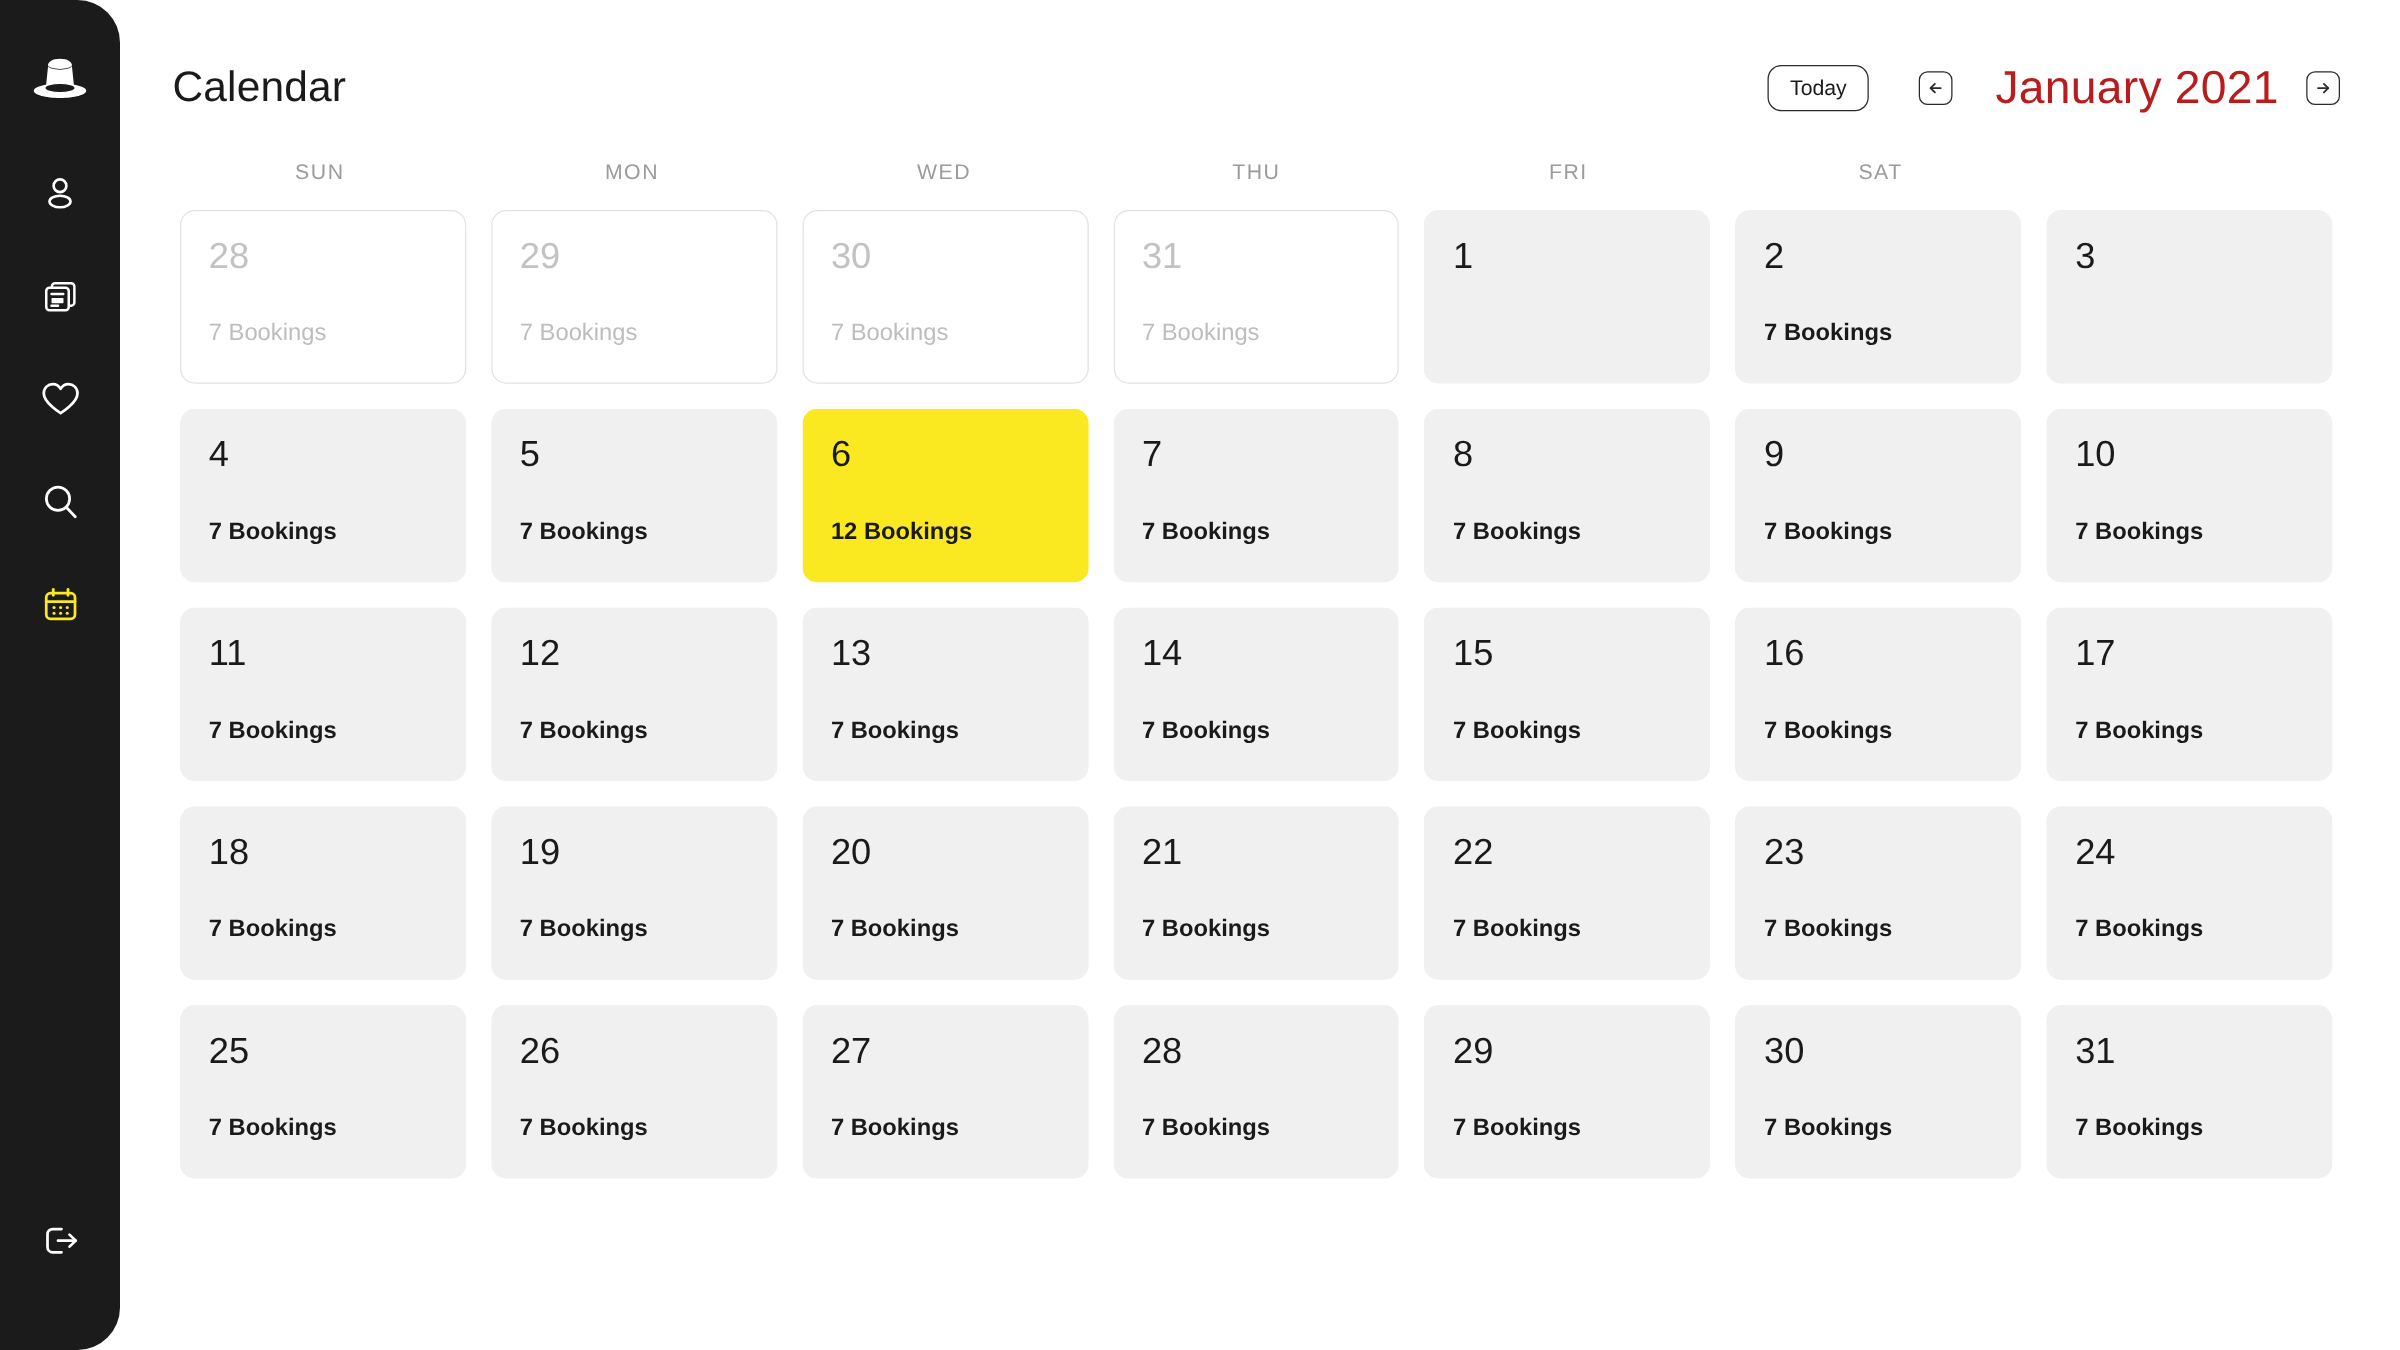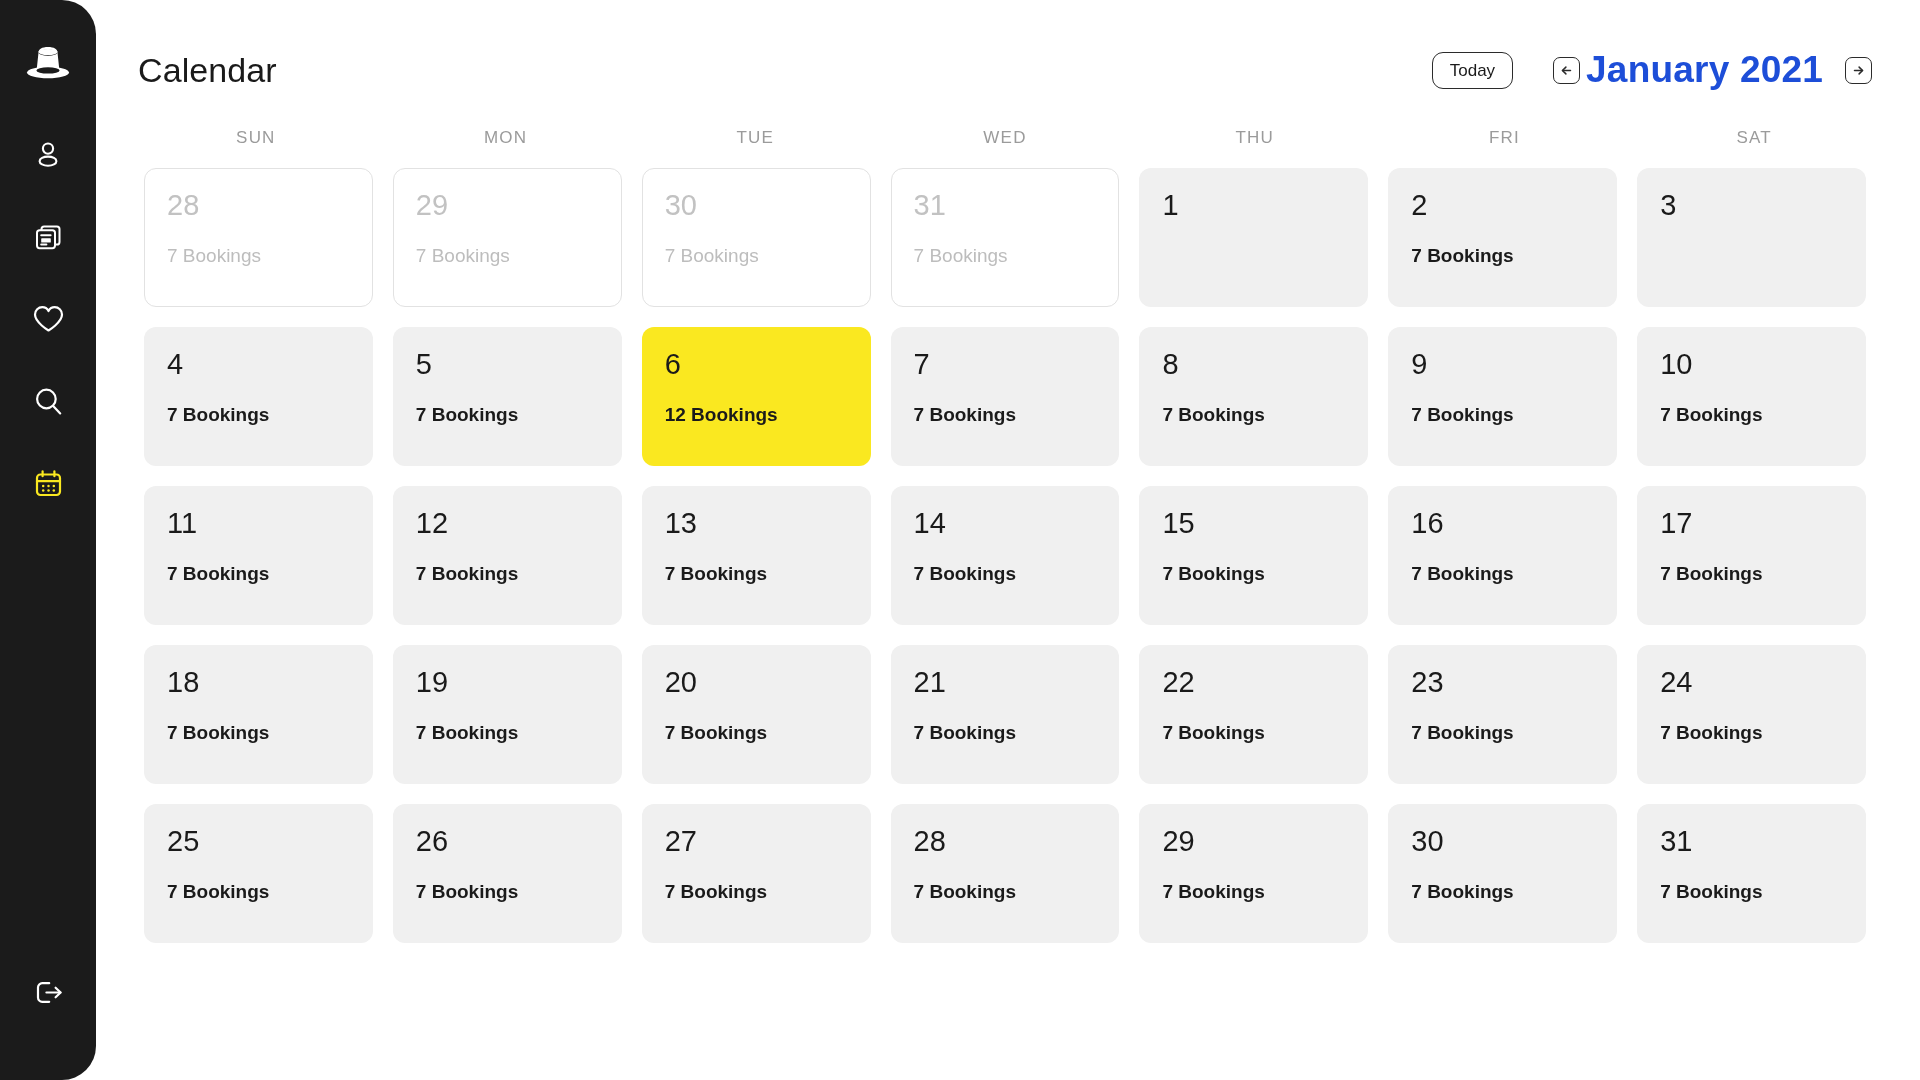--- a/index.html
+++ b/index.html
@@ -128,23 +128,23 @@
     display: flex;
     align-items: center;
     justify-content: center;
     cursor: pointer;
     margin-left: 40px;
   }
   .nav-arrow.next { margin-left: 22px; }
 
   .month-label {
     font-size: 37px;
-    font-weight: 700;
-    color: #1d4ed8;
-    margin-left: 6px;
+    font-weight: 400;
+    color: #b91c1c;
+    margin-left: 34px;
     letter-spacing: 0.2px;
   }
 
   
   .weekday-row {
     display: grid;
     grid-template-columns: repeat(7, 1fr);
     column-gap: 26px;
     padding: 0 6px;
     margin-top: 4px;
@@ -195,21 +195,21 @@
     font-weight: 400;
     color: #1a1a1a;
     line-height: 1;
   }
 
   .day-cell.outside .day-number { color: #c2c2c2; }
 
   .day-bookings {
     position: absolute;
     left: 22px;
-    bottom: 39px;
+    bottom: 28px;
     font-size: 19px;
     font-weight: 700;
     color: #1a1a1a;
   }
 
   .day-cell.outside .day-bookings {
     color: #bdbdbd;
     font-weight: 400;
   }
 </style>
@@ -313,21 +313,20 @@
             <line x1="3.5" y1="7.5" x2="11.4" y2="7.5"></line>
             <polyline points="8.1,4.1 11.6,7.5 8.1,10.9"></polyline>
           </svg>
         </div>
       </div>
     </header>
 
     <div class="weekday-row" id="weekday-row">
         <div class="weekday">SUN</div>
         <div class="weekday">MON</div>
-        <div class="weekday">TUE</div>
         <div class="weekday">WED</div>
         <div class="weekday">THU</div>
         <div class="weekday">FRI</div>
         <div class="weekday">SAT</div>
       </div>
 
     <div class="calendar-grid" id="calendar-grid">
         <div class="day-cell outside">
           <div class="day-number">28</div>
           <div class="day-bookings">7 Bookings</div>

